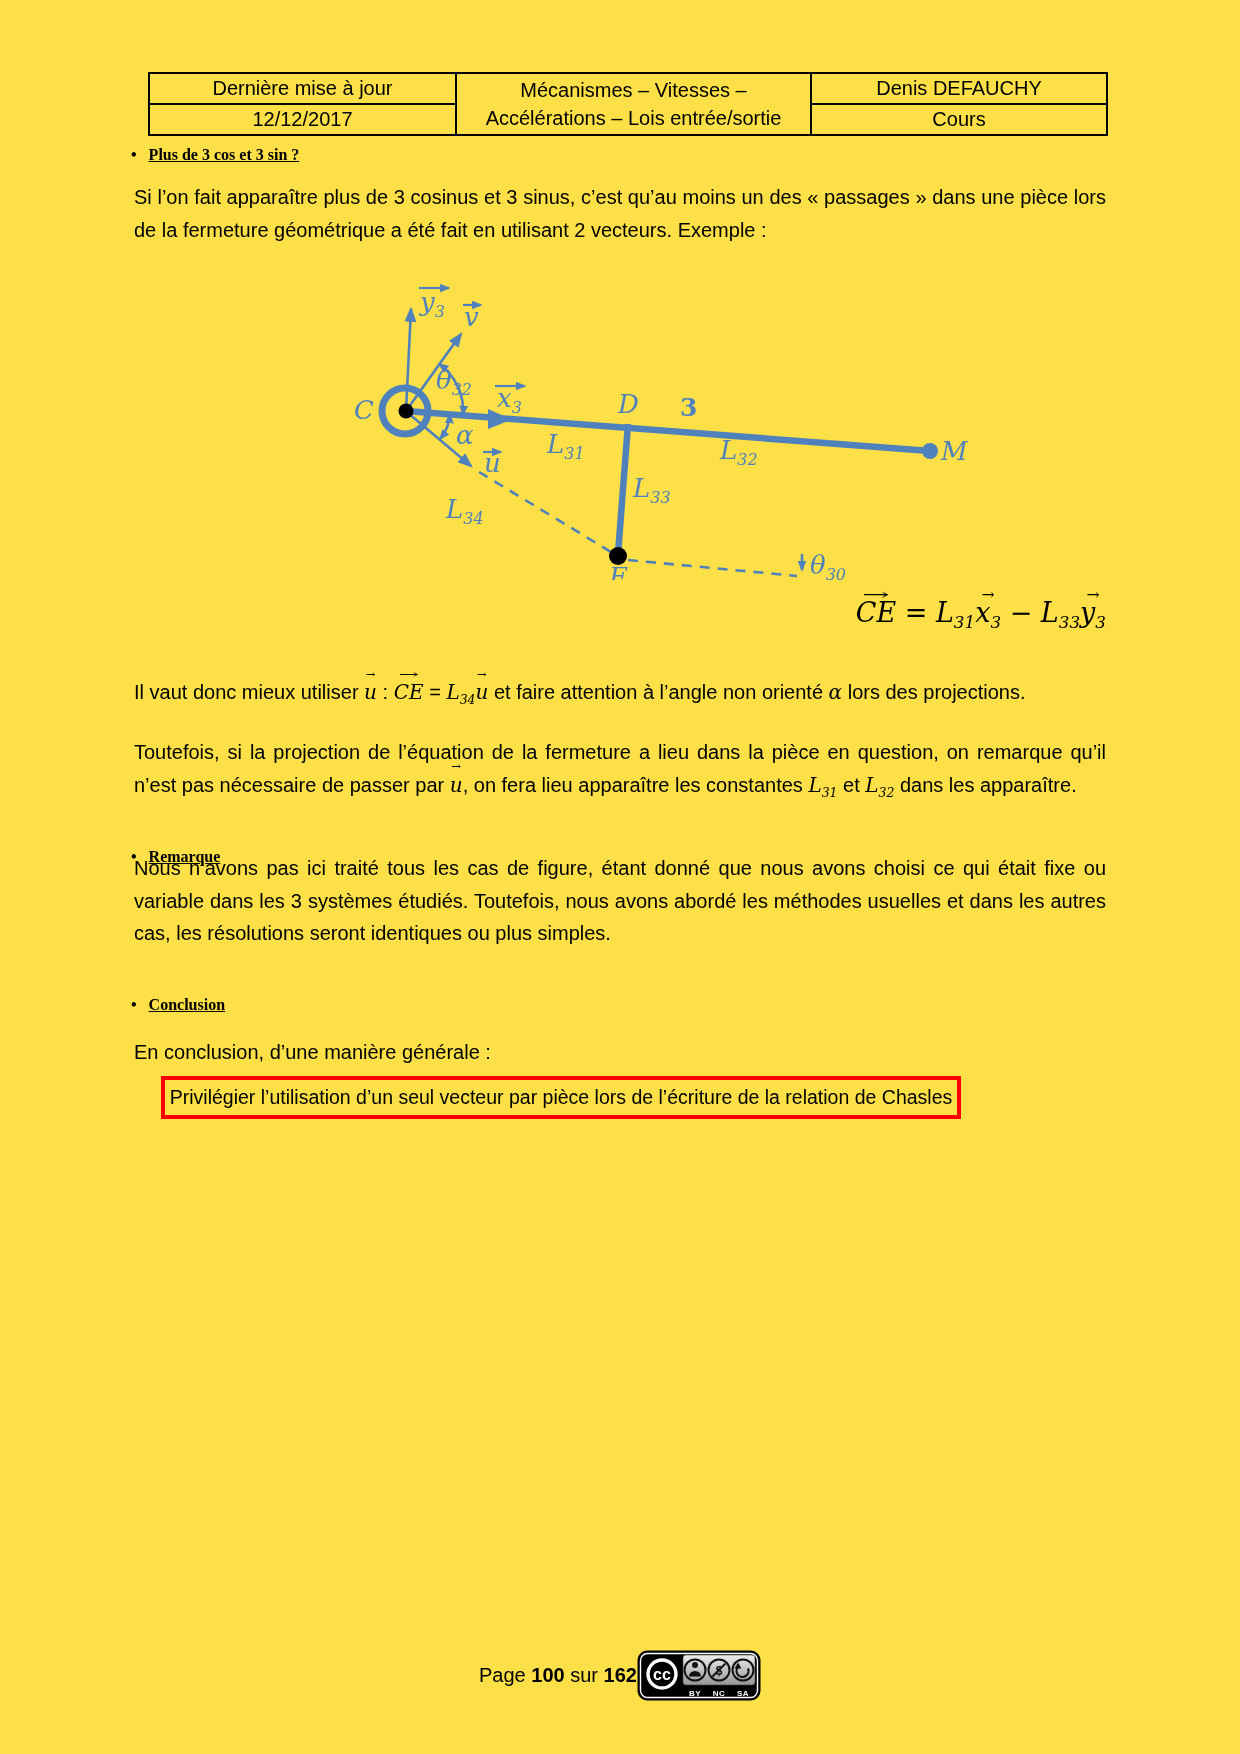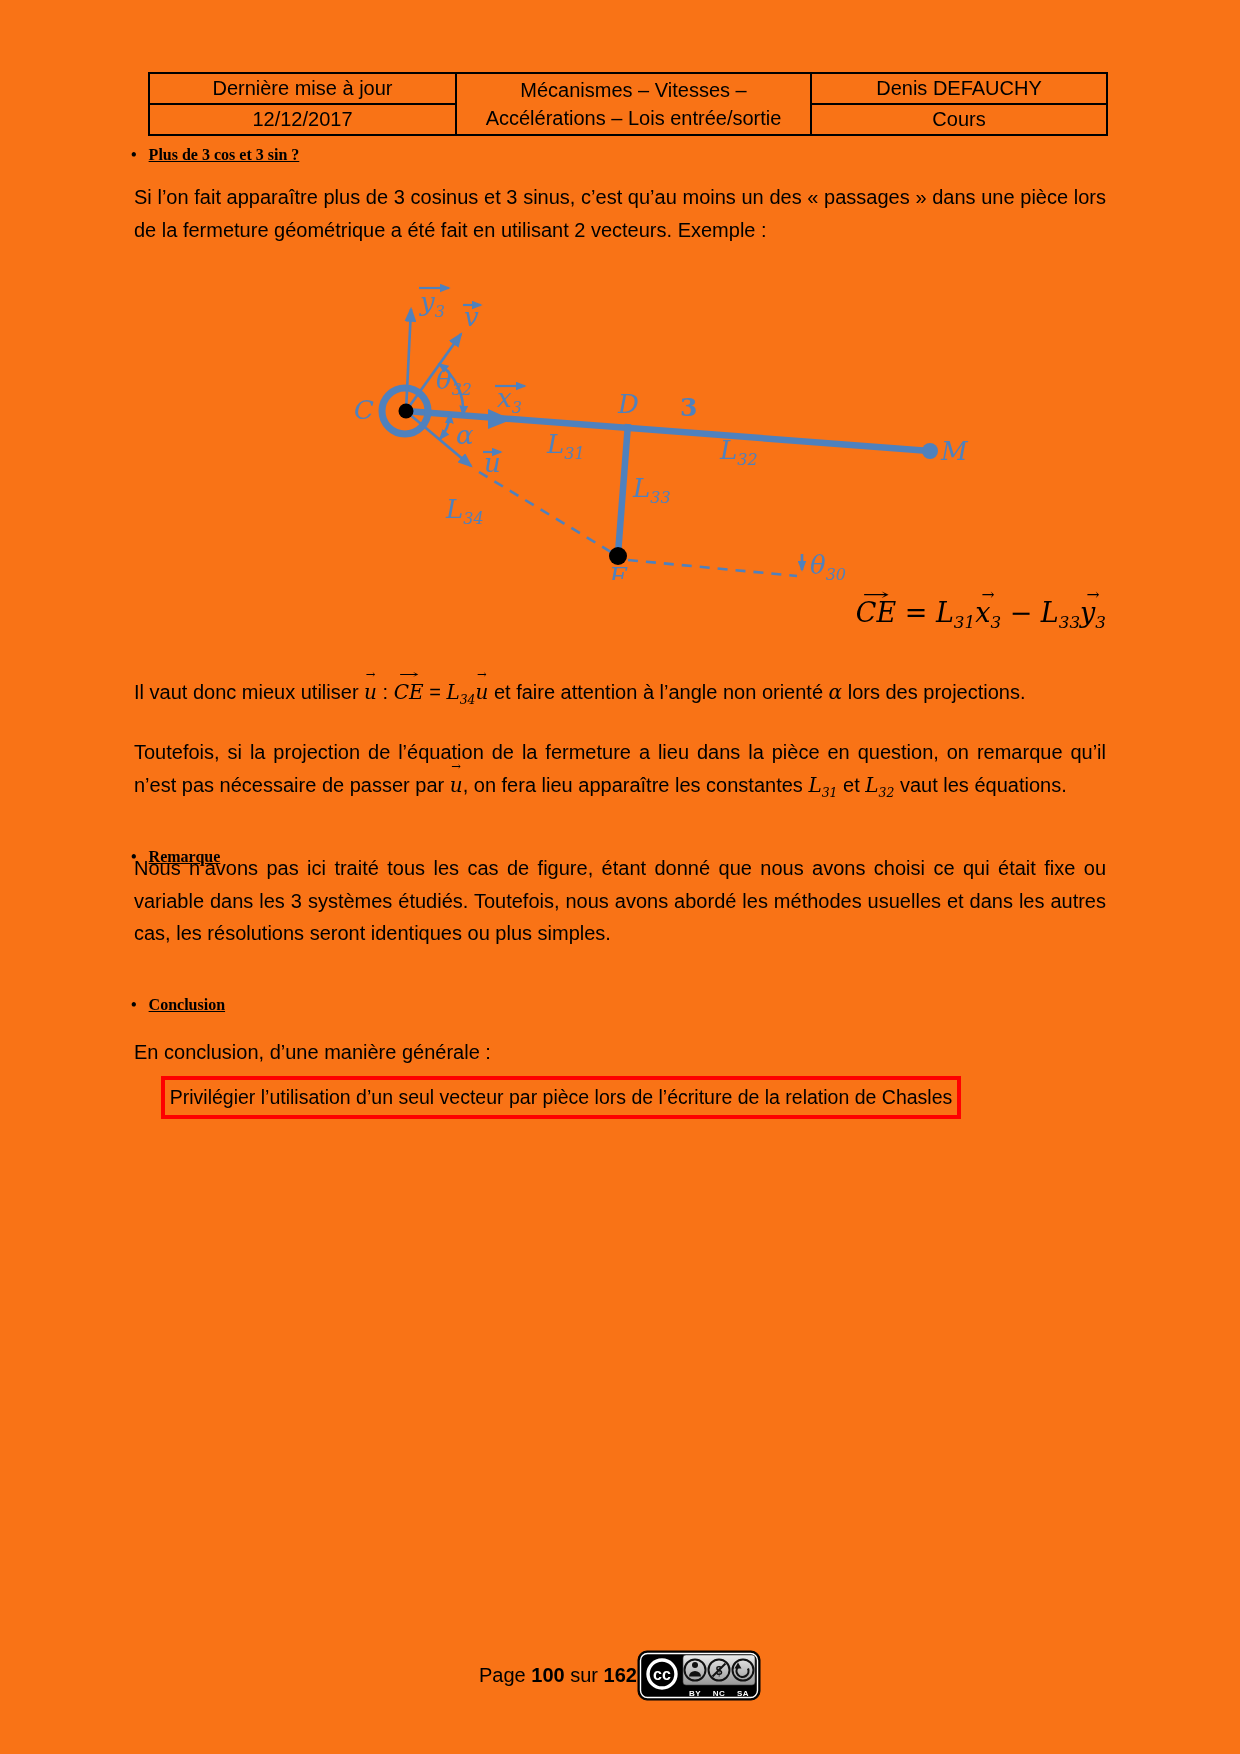--- a/index.html
+++ b/index.html
@@ -1,16 +1,16 @@
 <!DOCTYPE html>
 <html lang="fr"><head>
 <meta charset="utf-8">
 <style>
   html,body{margin:0;padding:0;background:#fff;}
-  .page{position:relative;width:1240px;height:1754px;background:#f97316;overflow:hidden;
+  .page{position:relative;width:1240px;height:1754px;background:#fde047;overflow:hidden;
         color:#000;font-family:"Liberation Sans",sans-serif;}
 
   
   .header-table{position:absolute;top:72px;left:148px;border-collapse:collapse;
                 table-layout:fixed;font-size:20px;}
   .header-table td{border:2px solid #000;text-align:center;vertical-align:middle;
                    padding:0;height:29px;line-height:27px;}
   .header-table td.mid{line-height:28px;}
 
   
@@ -154,21 +154,21 @@
     <span class="it">α</span>
     <span>lors des projections.</span>
   </div>
 
   <div class="para" style="top:736px;">
     <span>Toutefois, si la projection de l’équation de la fermeture a lieu dans la pièce en question, on remarque qu’il n’est pas nécessaire de passer par</span>
     <span class="vec">u</span><span>, on fera lieu apparaître les constantes</span>
     <span class="it"><span>L</span><sub>31</sub></span>
     <span>et</span>
     <span class="it"><span>L</span><sub>32</sub></span>
-    <span>vaut les équations.</span>
+    <span>dans les apparaître.</span>
   </div>
 
   <div class="heading" style="top:848px;">
     <span>•</span><span class="htext">Remarque</span>
   </div>
 
   <div class="para" style="top:852px;">Nous n’avons pas ici traité tous les cas de figure, étant donné que nous avons choisi ce qui était fixe ou variable dans les 3 systèmes étudiés. Toutefois, nous avons abordé les méthodes usuelles et dans les autres cas, les résolutions seront identiques ou plus simples.</div>
 
   <div class="heading" style="top:996px;">
     <span>•</span><span class="htext">Conclusion</span>

